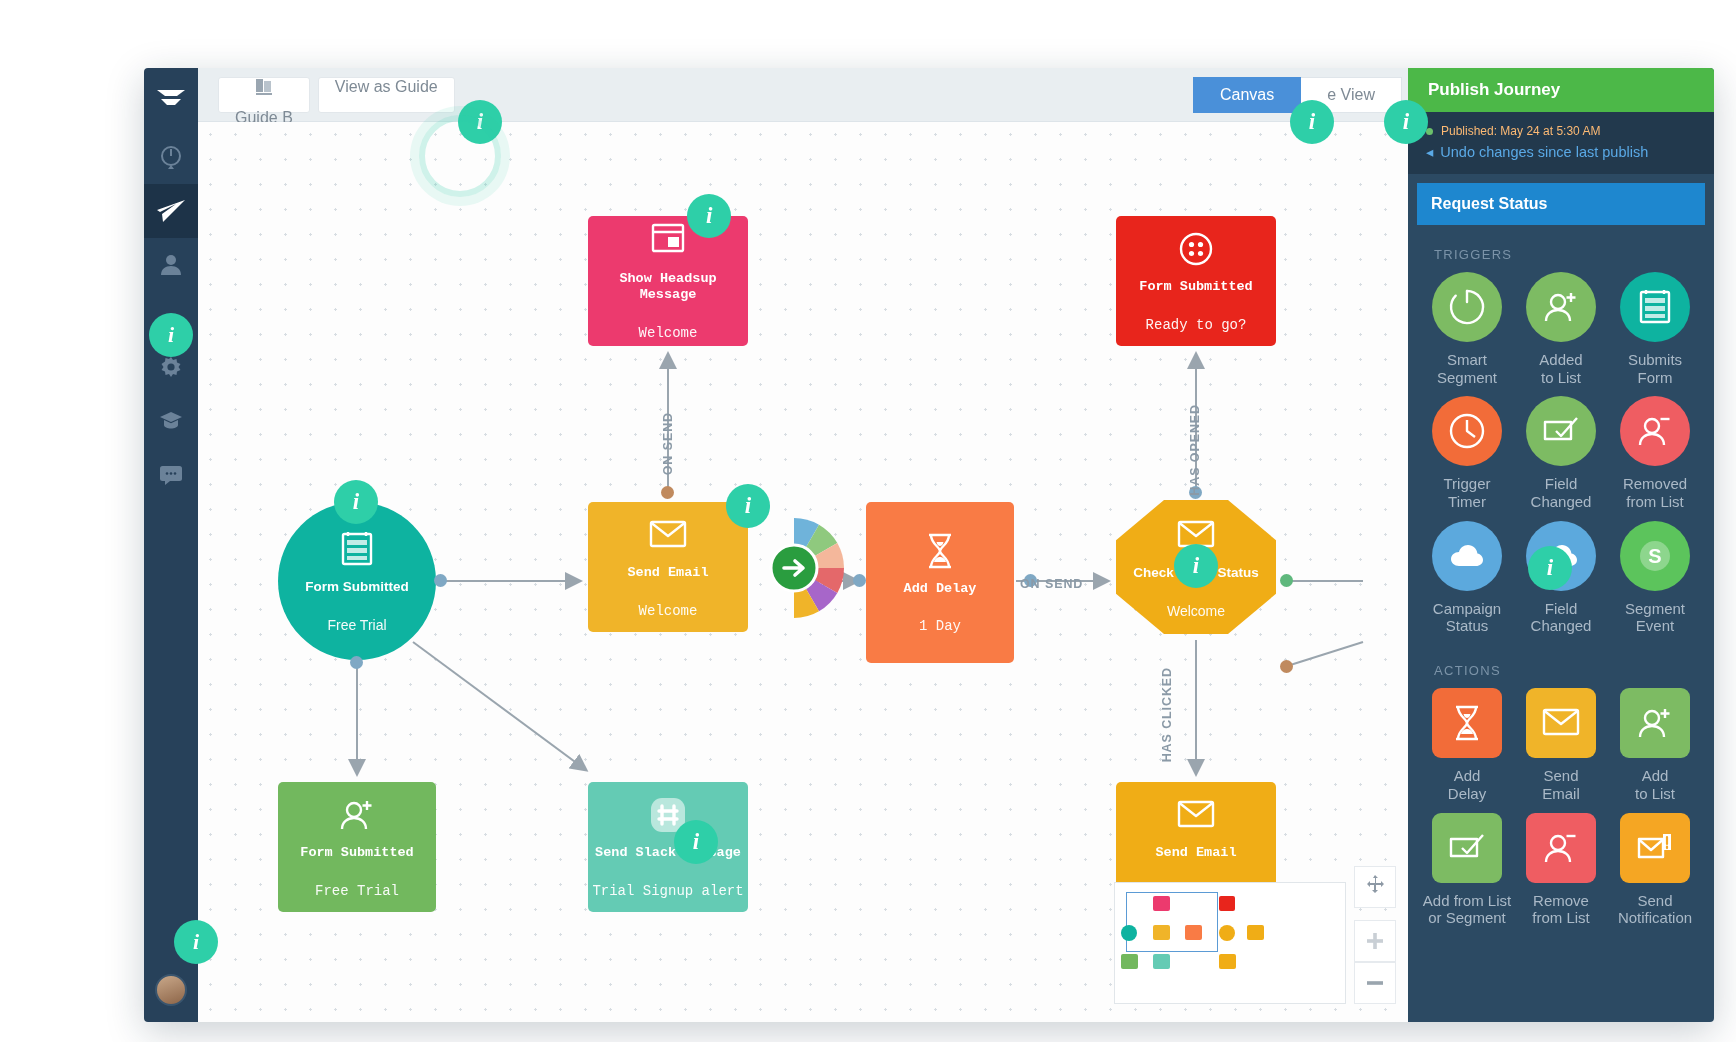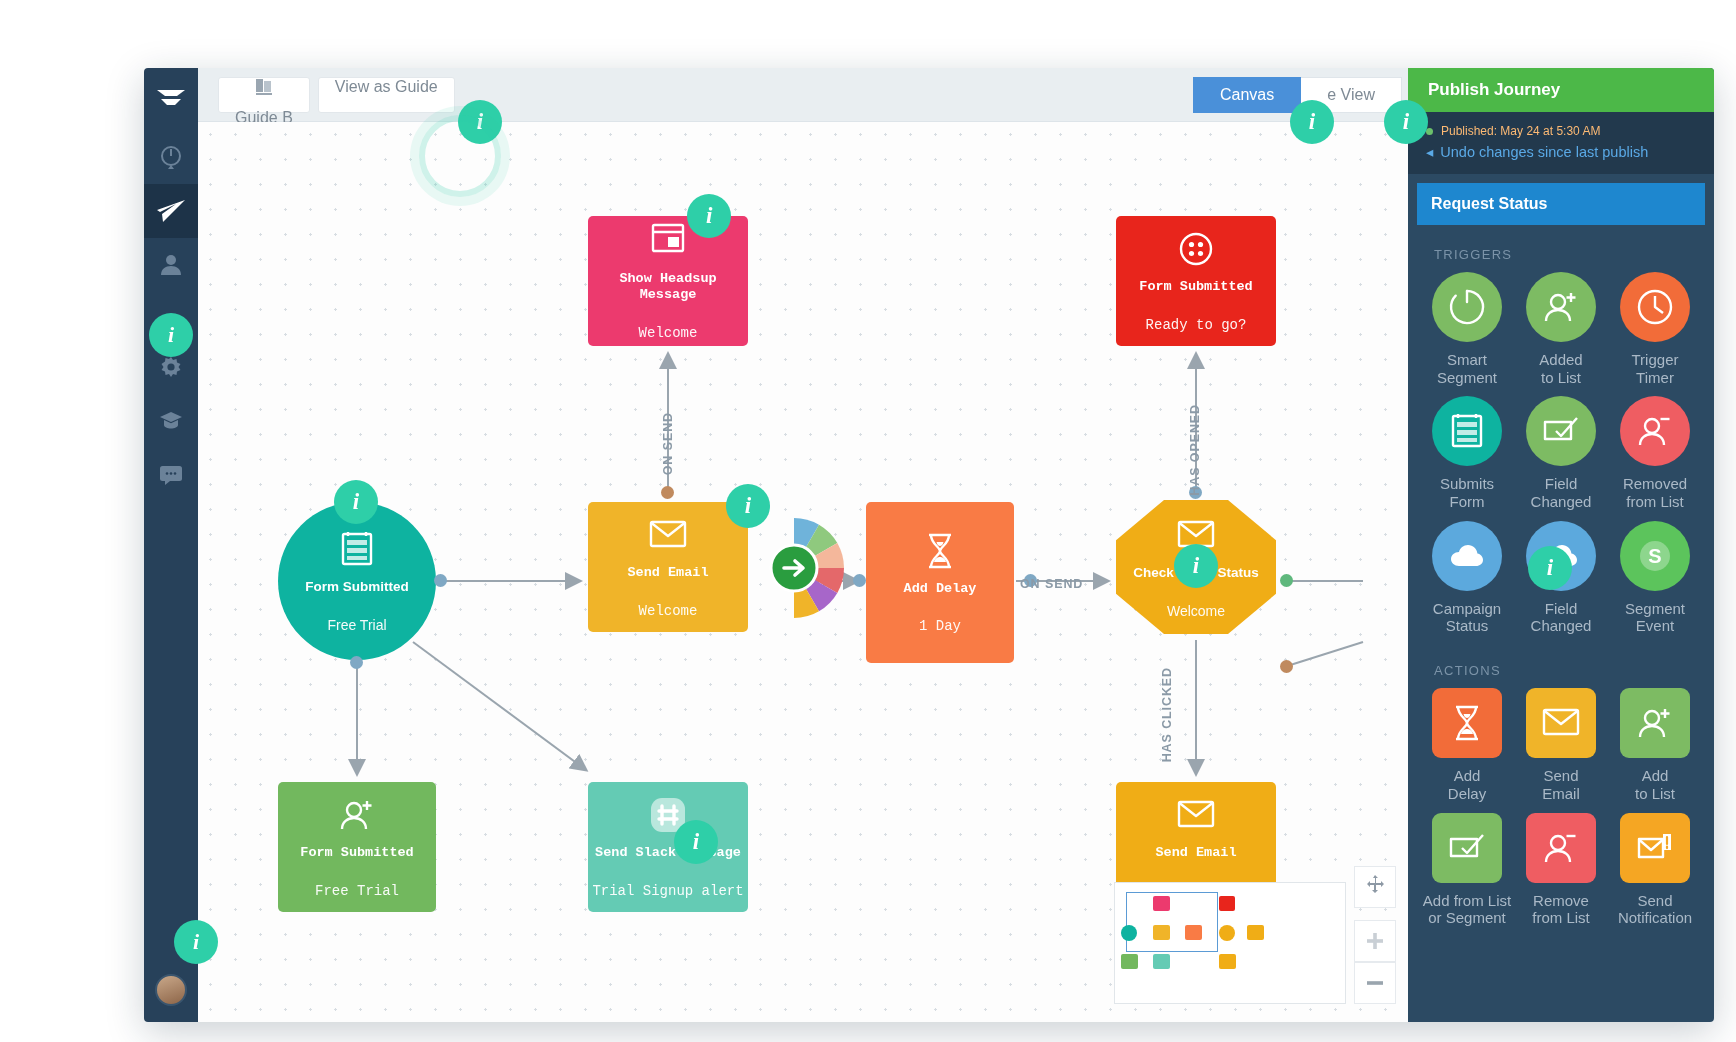--- a/index.html
+++ b/index.html
@@ -509,41 +509,41 @@
           <div class="gicon circ" style="background:#7dbb63">
             <svg width="40" height="40" viewBox="0 0 40 40">
               <circle cx="17" cy="15" r="7" stroke="#fff" fill="none" stroke-width="2.4" stroke-linejoin="round"></circle>
               <path d="M5 34c0-7 5.5-11 12-11s12 4 12 11" stroke="#fff" fill="none" stroke-width="2.4" stroke-linejoin="round"></path>
               <path d="M30 6v9M25.5 10.5h9" stroke="#fff" fill="none" stroke-width="2.4" stroke-linejoin="round"></path>
             </svg>
           </div>
           <div class="glabel">Added<br>to List</div>
         </div>
         <div class="gitem">
-          <div class="gicon circ" style="background:#f26c39">
-            <svg width="40" height="40" viewBox="0 0 40 40">
-              <circle cx="20" cy="20" r="16" stroke="#fff" fill="none" stroke-width="2.4" stroke-linejoin="round"></circle>
-              <path d="M20 9v11l8 6" stroke="#fff" fill="none" stroke-width="2.4" stroke-linejoin="round"></path>
-            </svg>
-          </div>
-          <div class="glabel">Trigger<br>Timer</div>
-        </div>
-        <div class="gitem">
           <div class="gicon circ" style="background:#0eb3a0">
             <svg width="40" height="40" viewBox="0 0 40 40">
               <rect x="6" y="5" width="28" height="30" rx="1.5" stroke="#fff" fill="none" stroke-width="2.4" stroke-linejoin="round"></rect>
               <rect x="10" y="11" width="20" height="5" fill="#fff" stroke="none" opacity=".75"></rect>
               <rect x="10" y="19" width="20" height="5" fill="#fff" stroke="none" opacity=".75"></rect>
               <rect x="10" y="27" width="20" height="4" fill="#fff" stroke="none" opacity=".75"></rect>
               <path d="M11 3v4M29 3v4" stroke="#fff" fill="none" stroke-width="2.4" stroke-linejoin="round"></path>
             </svg>
           </div>
           <div class="glabel">Submits<br>Form</div>
         </div>
         <div class="gitem">
+          <div class="gicon circ" style="background:#f26c39">
+            <svg width="40" height="40" viewBox="0 0 40 40">
+              <circle cx="20" cy="20" r="16" stroke="#fff" fill="none" stroke-width="2.4" stroke-linejoin="round"></circle>
+              <path d="M20 9v11l8 6" stroke="#fff" fill="none" stroke-width="2.4" stroke-linejoin="round"></path>
+            </svg>
+          </div>
+          <div class="glabel">Trigger<br>Timer</div>
+        </div>
+        <div class="gitem">
           <div class="gicon circ" style="background:#7dbb63">
             <svg width="40" height="40" viewBox="0 0 40 40">
               <rect x="4" y="11" width="26" height="17" stroke="#fff" fill="none" stroke-width="2.4" stroke-linejoin="round"></rect>
               <path d="M15 20l5 5L36 7" stroke="#fff" fill="none" stroke-width="2.4" stroke-linejoin="round"></path>
             </svg>
           </div>
           <div class="glabel">Field<br>Changed</div>
         </div>
         <div class="gitem">
           <div class="gicon circ" style="background:#ef5d62">

